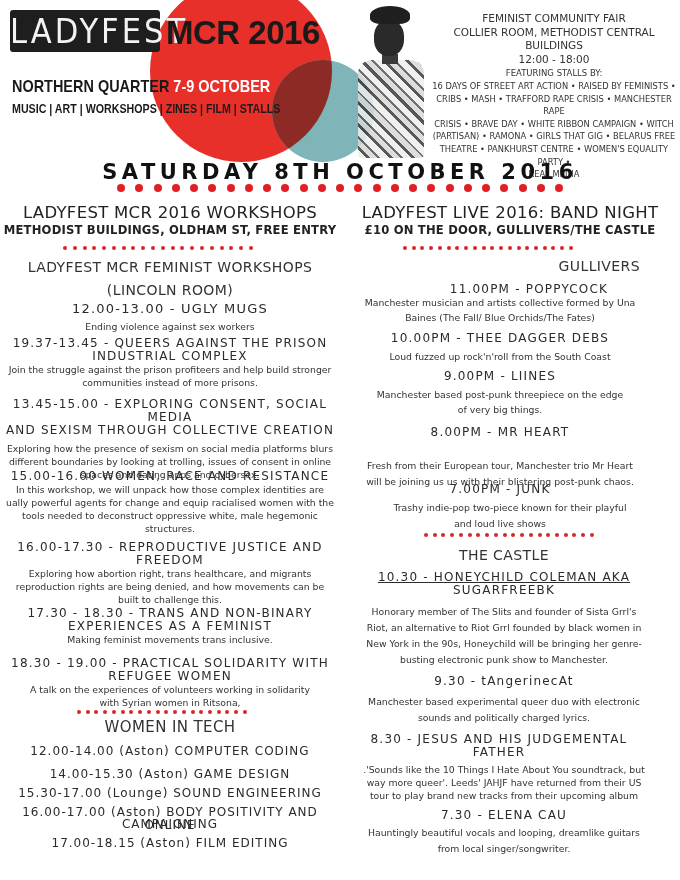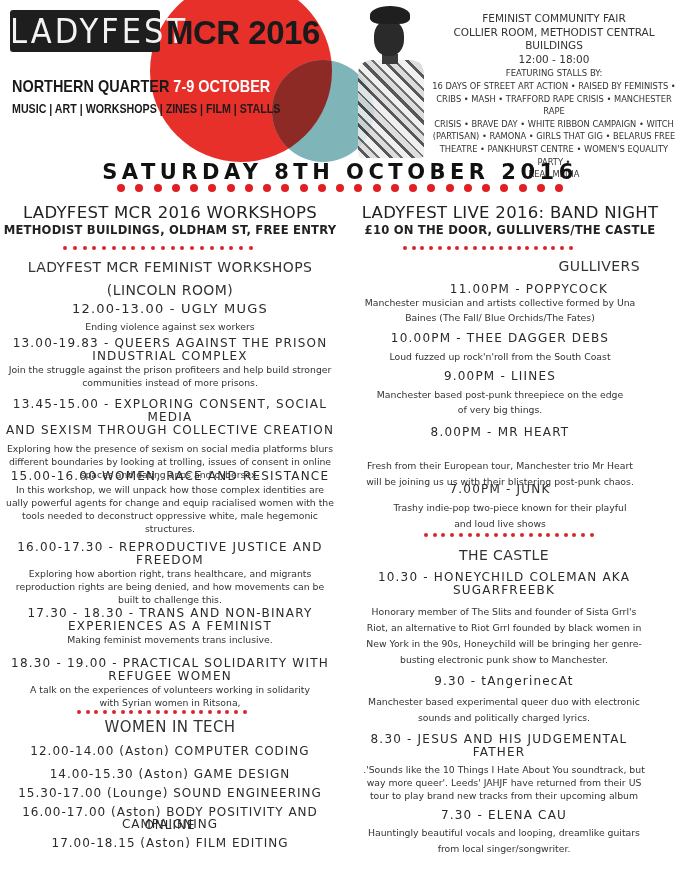--- a/index.html
+++ b/index.html
@@ -150,21 +150,21 @@
 </div>
 
 <div class="abs sec" style="top:259px;">LADYFEST MCR FEMINIST WORKSHOPS</div>
 <div class="abs sec" style="top:282px;">(LINCOLN ROOM)</div>
 
 <div class="abs" style="top:302px;">
   <div class="item-title" style="font-size:13px;">12.00-13.00 - UGLY MUGS</div>
   <div class="item-desc" style="margin-top:5px;">Ending violence against sex workers</div>
 </div>
 <div class="abs" style="top:337px;">
-  <div class="item-title">13.00-19.83 - QUEERS AGAINST THE PRISON</div>
+  <div class="item-title">19.37-13.45 - QUEERS AGAINST THE PRISON</div>
   <div class="item-title">INDUSTRIAL COMPLEX</div>
   <div class="item-desc">Join the struggle against the prison profiteers and help build stronger</div>
   <div class="item-desc">communities instead of more prisons.</div>
 </div>
 <div class="abs" style="top:398px;">
   <div class="item-title">13.45-15.00 - EXPLORING CONSENT, SOCIAL MEDIA</div>
   <div class="item-title">AND SEXISM THROUGH COLLECTIVE CREATION</div>
   <div class="item-desc" style="margin-top:5px;">Exploring how the presence of sexism on social media platforms blurs</div>
   <div class="item-desc">different boundaries by looking at trolling,  issues of consent in online</div>
   <div class="item-desc">spaces and dating apps and cybersex.</div>
@@ -297,21 +297,21 @@
     <span></span>
     <span></span>
     <span></span>
     <span></span>
     <span></span>
     <span></span>
 </div>
 <div class="abs sec" style="left:340px; top:547px; padding-right:12px;">THE CASTLE</div>
 
 <div class="abs" style="left:340px; top:571px;">
-  <div class="item-title" style="padding-right:12px;">10.30 - HONEYCHILD COLEMAN AKA</div>
+  <div class="item-title" style="padding-right:12px;text-decoration:underline;">10.30 - HONEYCHILD COLEMAN AKA</div>
   <div class="item-title" style="padding-right:12px;">SUGARFREEBK</div>
   <div class="item-desc" style="margin-top:7px; line-height:16px; padding-right:12px;">Honorary member of The Slits and founder of Sista Grrl's</div>
   <div class="item-desc" style="line-height:16px; padding-right:12px;">Riot, an alternative to Riot Grrl founded by black women in</div>
   <div class="item-desc" style="line-height:16px; padding-right:12px;">New York in the 90s, Honeychild will be bringing her genre-</div>
   <div class="item-desc" style="line-height:16px; padding-right:12px;">busting electronic punk show to Manchester.</div>
 </div>
 <div class="abs" style="left:340px; top:675px;">
   <div class="item-title" style="padding-right:12px;">9.30 - tAngerinecAt</div>
   <div class="item-desc" style="margin-top:6px; line-height:16px; padding-right:12px;">Manchester based experimental queer duo with electronic</div>
   <div class="item-desc" style="line-height:16px; padding-right:12px;">sounds and politically charged lyrics.</div>

